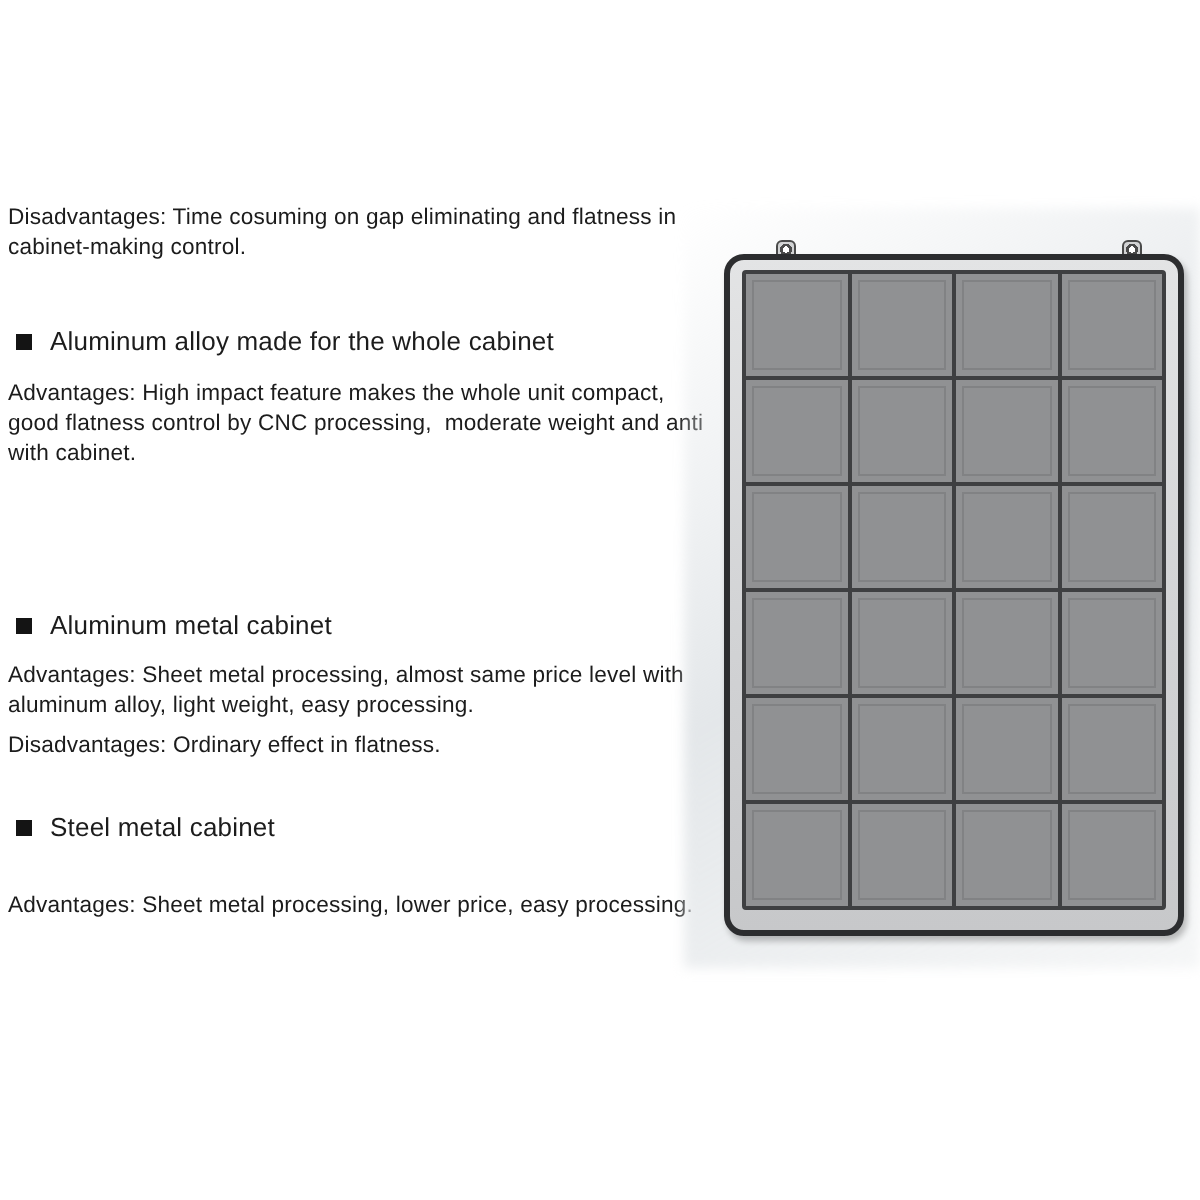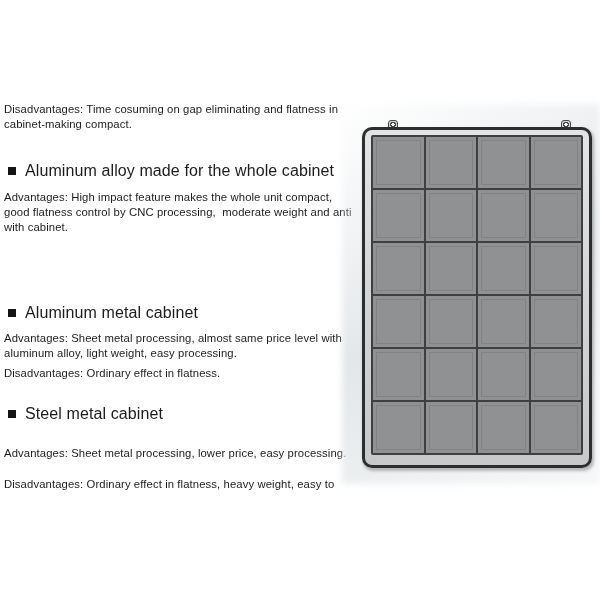--- a/index.html
+++ b/index.html
@@ -36,21 +36,21 @@
   }
   .bullet-square {
     width: 8px;
     height: 8px;
     background: #141414;
     margin-left: 4px;
     margin-right: 9px;
     flex: 0 0 auto;
   }
   .bullet-label {
-    font-size: 16px;
+    font-size: 13px;
     line-height: 15px;
     letter-spacing: 0.1px;
     white-space: pre;
   }
 
   
   #backdrop {
     position: absolute;
     left: 342px;
     top: 104px;
@@ -119,21 +119,21 @@
     border: 1px solid rgba(0,0,0,0.10);
   }
 </style>
 </head>
 <body>
 
 <div id="canvas">
 
   <div class="block" style="top:102px">
     <span class="line">Disadvantages: Time cosuming on gap eliminating and flatness in</span>
-    <span class="line">cabinet-making compact.</span>
+    <span class="line">cabinet-making control.</span>
   </div>
 
   <div class="block bullet-row" style="top:163px">
     <span class="bullet-square"></span>
     <span class="bullet-label">Aluminum alloy made for the whole cabinet</span>
   </div>
 
   <div class="block" style="top:190px">
     <span class="line">Advantages: High impact feature makes the whole unit compact,</span>
     <span class="line">good flatness control by CNC processing,  moderate weight and anti</span>
@@ -157,23 +157,20 @@
 
   <div class="block bullet-row" style="top:406px">
     <span class="bullet-square"></span>
     <span class="bullet-label">Steel metal cabinet</span>
   </div>
 
   <div class="block" style="top:446px">
     <span class="line">Advantages: Sheet metal processing, lower price, easy processing.</span>
   </div>
 
-  <div class="block" style="top:477px">
-    <span class="line">Disadvantages: Ordinary effect in flatness, heavy weight, easy to</span>
-  </div>
 
   <div id="backdrop"></div>
 
   <div id="cabinet-figure">
     <div id="ring-left" class="hang-ring"></div>
     <div id="ring-right" class="hang-ring"></div>
     <div id="cabinet-frame">
       <div id="cabinet-panel-grid" style="grid-template-columns: repeat(4, 1fr); grid-template-rows: repeat(6, 1fr);">
           <div class="cell"></div>
           <div class="cell"></div>

